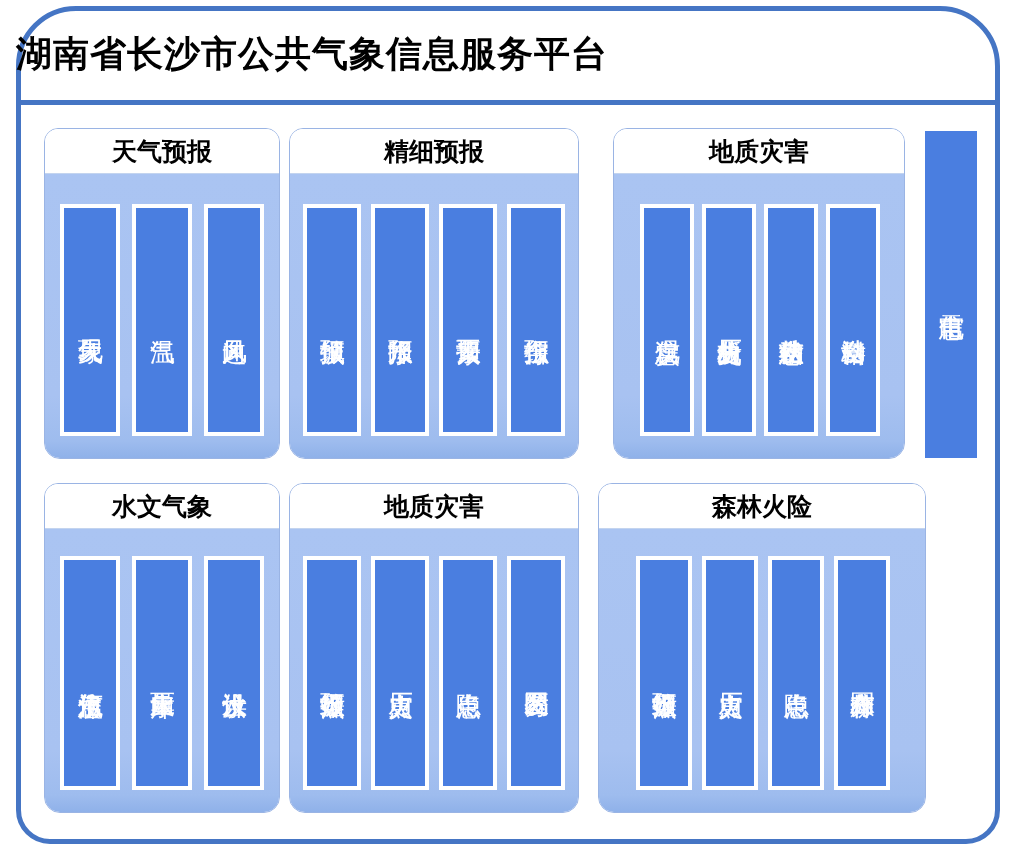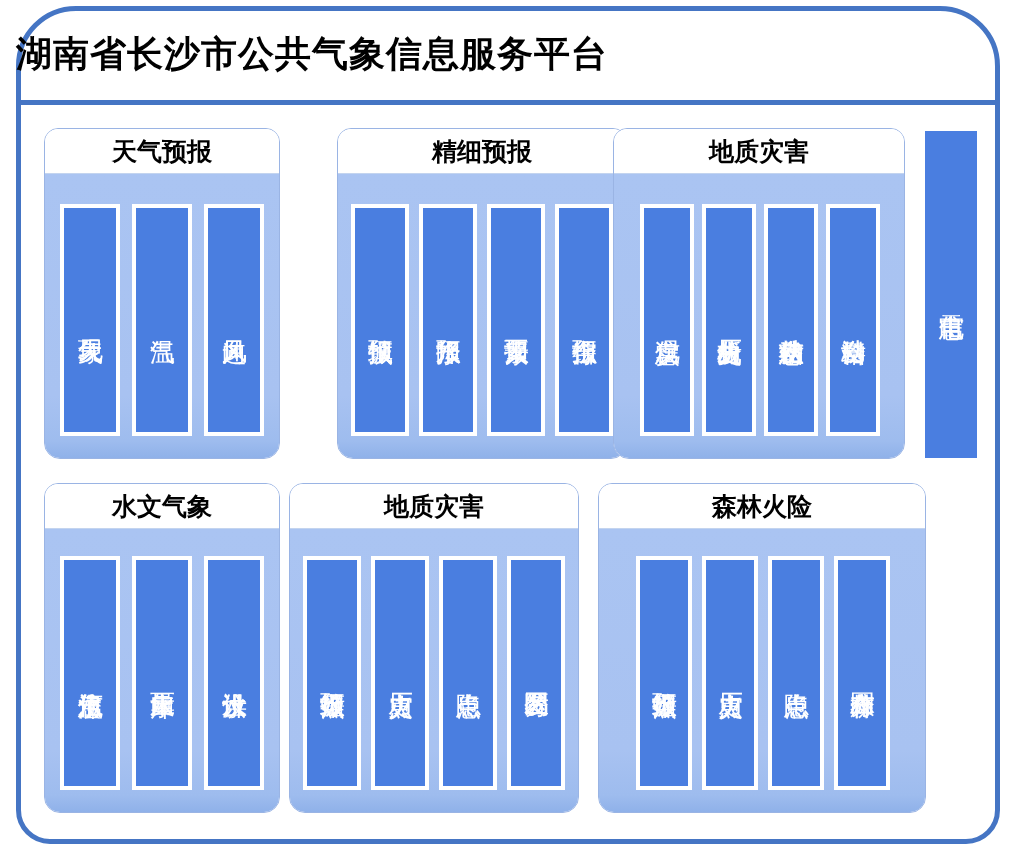--- a/index.html
+++ b/index.html
@@ -154,21 +154,21 @@
         <div class="bar" style="width:60px;">
           <span>气温</span>
         </div>
         <div class="bar" style="width:60px;">
           <span>风向风速</span>
         </div>
       </div>
     </div>
   </div>
 
-  <div class="panel" style="left:289px; top:128px; width:290px; height:331px;margin-left:48px;">
+  <div class="panel" style="left:289px; top:128px; width:290px; height:331px;">
     <div class="panel-header">精细预报</div>
     <div class="panel-body">
       <div class="bars" style="padding:30px 14px 22px 14px; gap:10px;">
         <div class="bar" style="width:58px;">
           <span>城镇预报</span>
         </div>
         <div class="bar" style="width:58px;">
           <span>降水预报</span>
         </div>
         <div class="bar" style="width:58px;">

